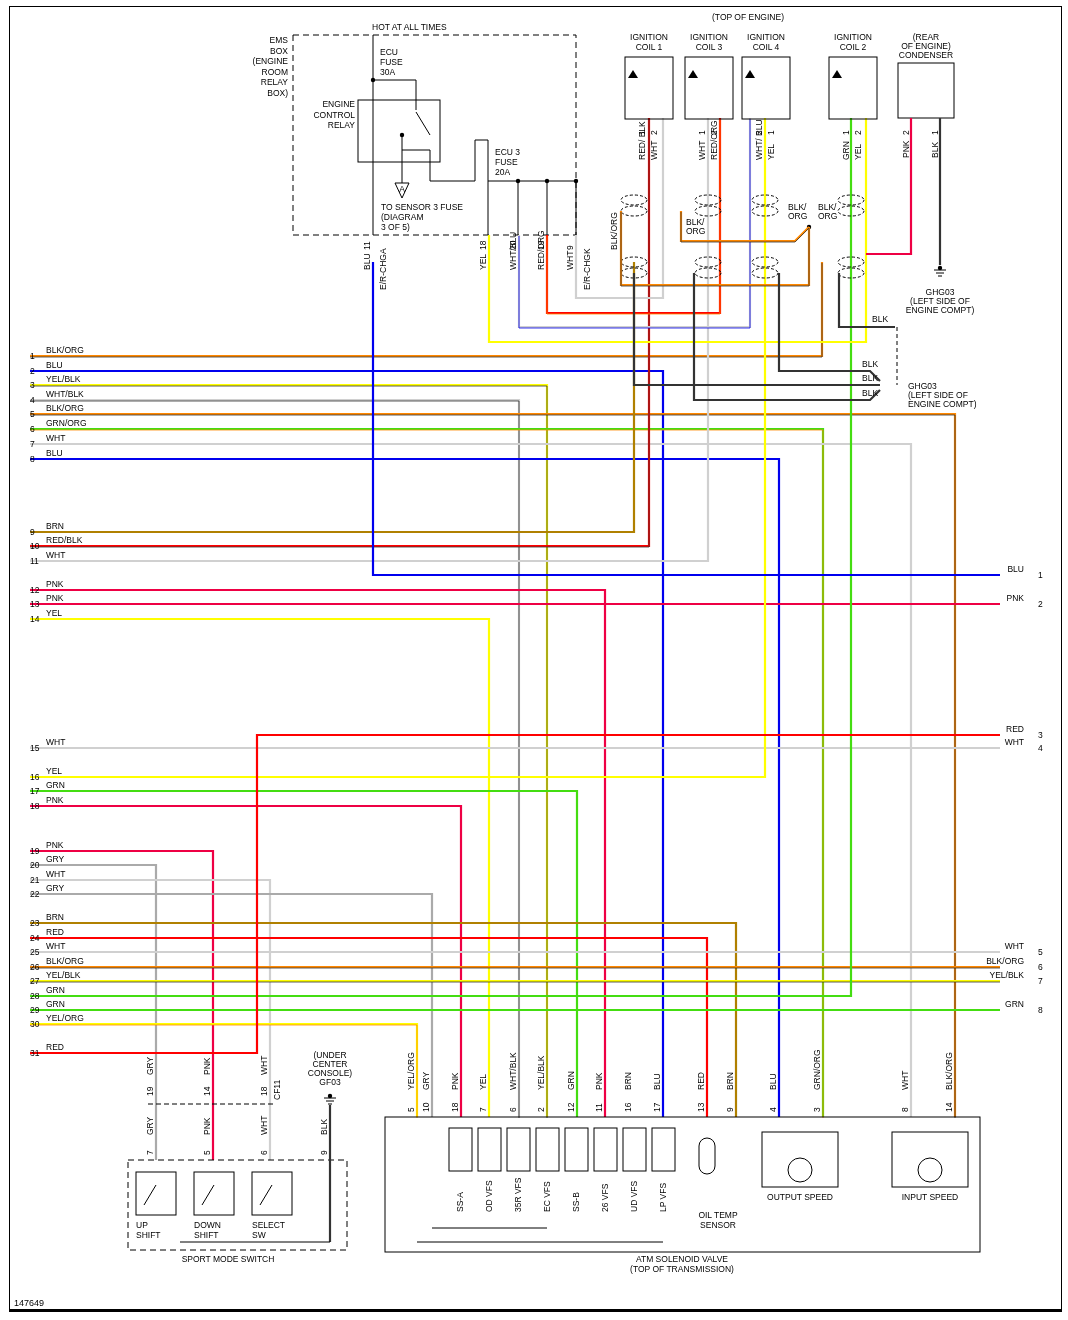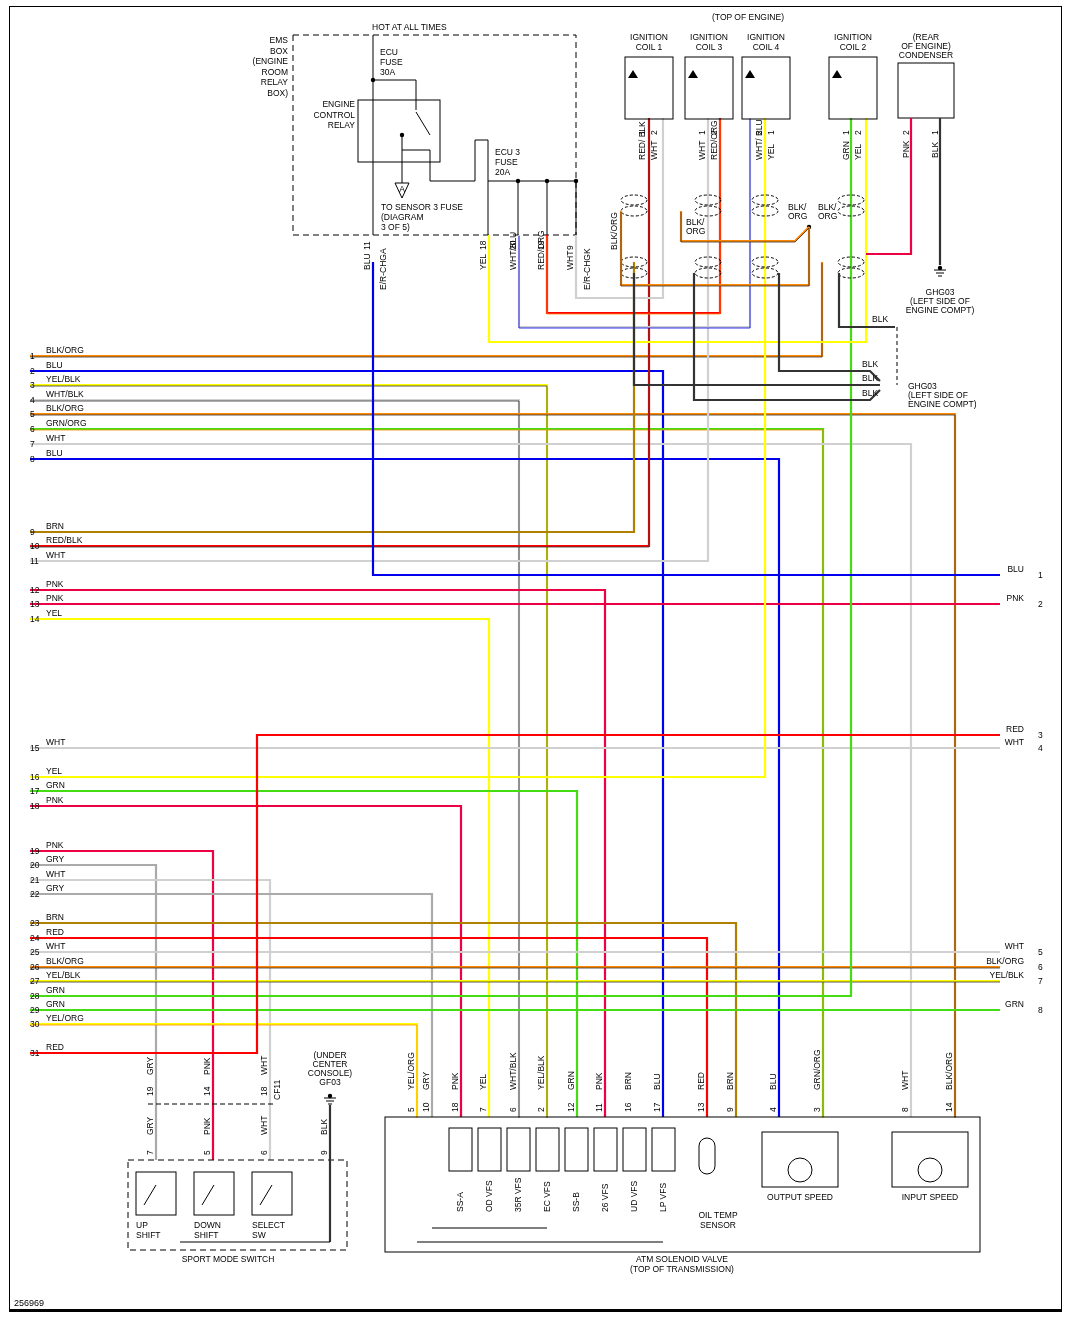--- a/index.html
+++ b/index.html
@@ -382,13 +382,13 @@
     <text x="718" y="1218" text-anchor="middle">OIL TEMP</text>
     <text x="718" y="1228" text-anchor="middle">SENSOR</text>
     <rect x="762" y="1132" width="76" height="55" fill="none" stroke="#000" stroke-width="1" stroke-dasharray=""></rect>
     <circle cx="800" cy="1170" r="12" fill="none" stroke="#000"></circle>
     <text x="800" y="1200" text-anchor="middle">OUTPUT SPEED</text>
     <rect x="892" y="1132" width="76" height="55" fill="none" stroke="#000" stroke-width="1" stroke-dasharray=""></rect>
     <circle cx="930" cy="1170" r="12" fill="none" stroke="#000"></circle>
     <text x="930" y="1200" text-anchor="middle">INPUT SPEED</text>
   </svg>
 
-<div id="docid">256969</div>
+<div id="docid">147649</div>
 
 </body></html>

